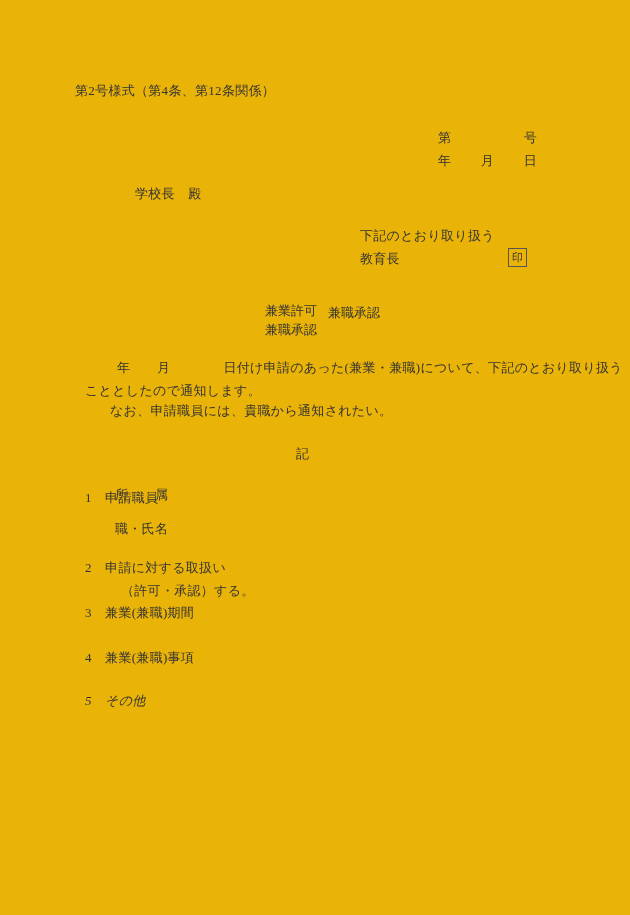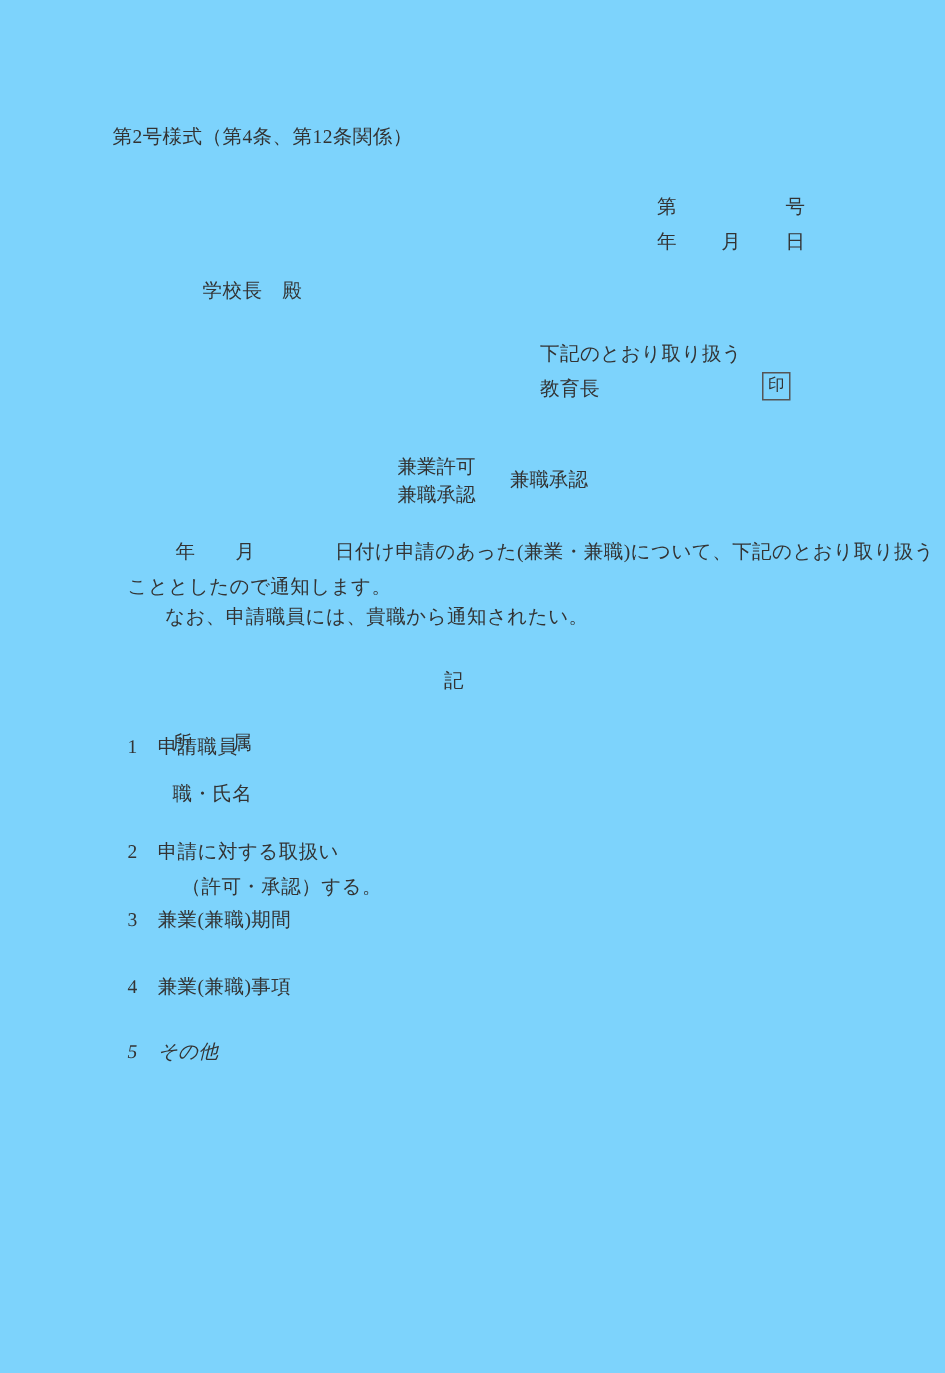--- a/index.html
+++ b/index.html
@@ -1,20 +1,20 @@
 <!DOCTYPE html>
 <html><head>
 <meta charset="utf-8">
 <style>
   html, body { margin: 0; padding: 0; }
   .page {
     position: relative;
     width: 630px;
     height: 915px;
-    background: #7dd3fc;
+    background: #eab308;
     color: #333333;
     font-family: "Liberation Serif", "DejaVu Serif", serif;
     font-size: 13px;
     overflow: hidden;
   }
   .t {
     position: absolute;
     white-space: pre;
     line-height: 14px;
     letter-spacing: 0.3px;
@@ -28,21 +28,21 @@
   #issuer-org   { left: 360px; top: 229px; }
   #issuer-title { left: 360px; top: 252px; }
   #seal {
     position: absolute; left: 508px; top: 248px;
     width: 17px; height: 17px;
     border: 1px solid #555;
     display: flex; align-items: center; justify-content: center;
     font-size: 11px; line-height: 11px;
   }
   
-  #subject { position: absolute; left: 265px; top: 304px; display: flex; align-items: center; gap: 23px; }
+  #subject { position: absolute; left: 265px; top: 304px; display: flex; align-items: flex-start; gap: 11px; }
   #subject .stack { display: flex; flex-direction: column; row-gap: 6px; }
   #subject .stack span { line-height: 13px; white-space: pre; }
   #subject .suffix { white-space: pre; }
   
   #body-line1 { left: 117px; top: 361px; }
   #body-line2 { left: 85px;  top: 384px; }
   #body-line3 { left: 110px; top: 404px; }
   
   #record-marker { left: 296px; top: 447px; }
   

